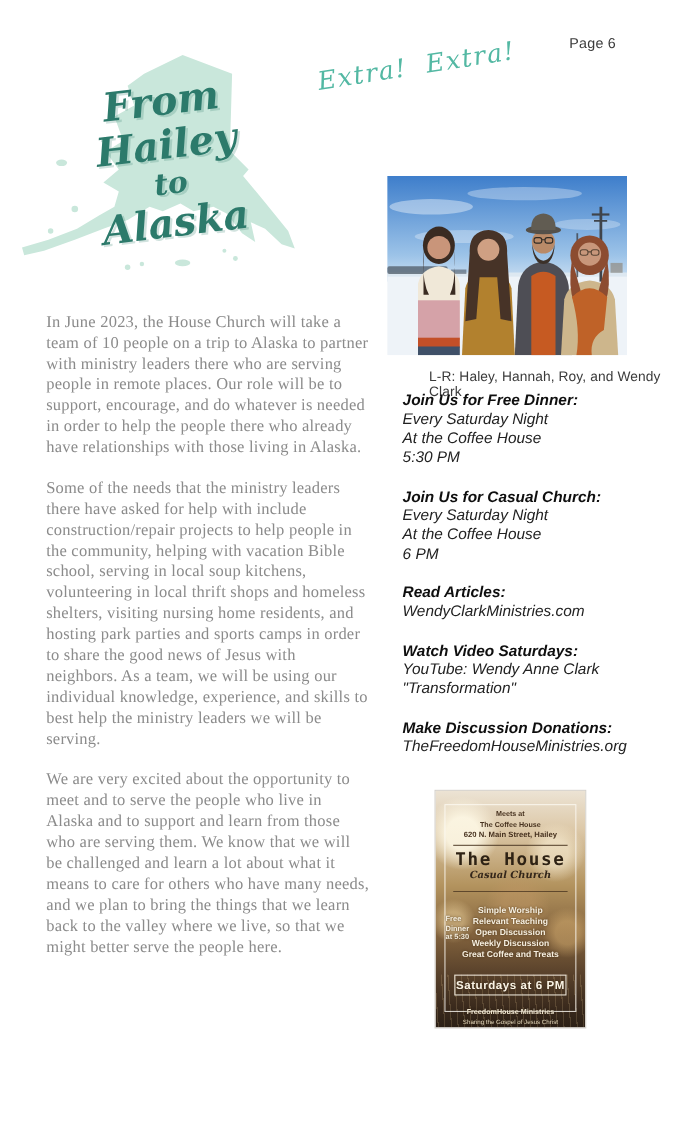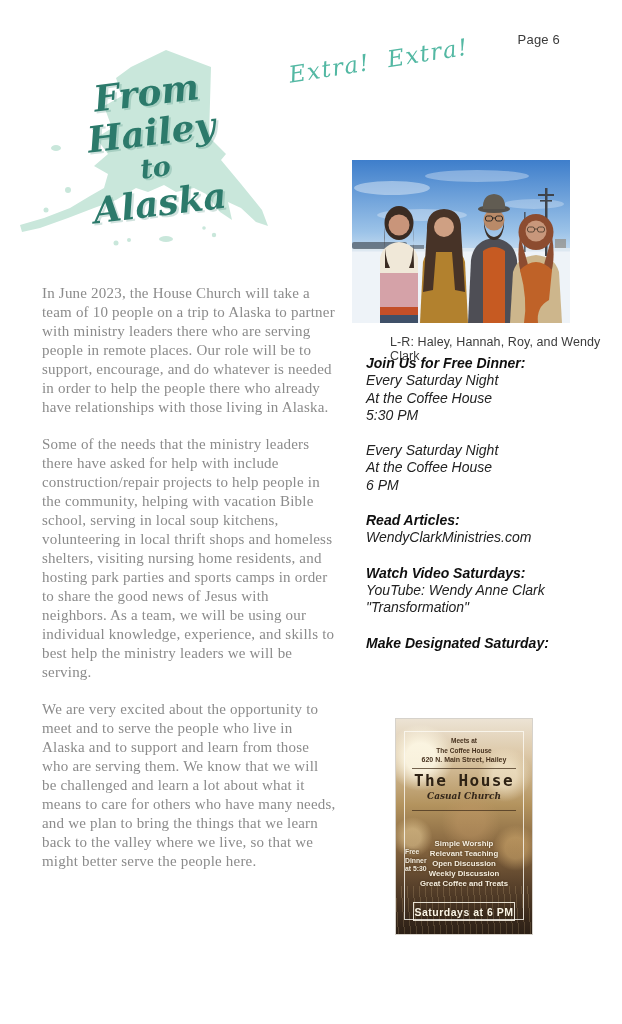--- a/index.html
+++ b/index.html
@@ -97,21 +97,21 @@
     font-size:9px; font-weight:bold; font-style:italic; color:#33261a;
     line-height:12px; margin-bottom:8px; font-family:"DejaVu Serif", serif;
   }
   .p-middle { position:relative; }
   .p-free {
     position:absolute; left:9px; top:9px; text-align:left;
     font-size:6.8px; line-height:8.5px; font-weight:bold; color:#f3ecdd;
     text-shadow:0 0 2px rgba(60,40,15,.8);
   }
   .p-features {
-    margin-top:28px; 
+    margin-top:12px; 
     font-size:7.8px; line-height:10px; font-weight:bold; color:#f6efe0;
     text-shadow:0 0 2px rgba(60,40,15,.8);
   }
   .p-schedule {
     width:102px; margin:13px auto 12px; padding:2.5px 0;
     border:1.5px solid rgba(248,243,230,.9);
     font-size:10.5px; font-weight:bold; color:#faf4e6; letter-spacing:.5px;
     text-shadow:0 0 2px rgba(50,35,15,.8);
   }
   .p-org {
@@ -238,35 +238,37 @@
   </div>
 
   <div class="info">
     <div class="info-section">
       <div class="info-heading">Join Us for Free Dinner:</div>
       <div class="info-line">Every Saturday Night</div>
       <div class="info-line">At the Coffee House</div>
       <div class="info-line">5:30 PM</div>
     </div>
     <div class="info-section">
+      <div class="info-heading">Join Us for Casual Church:</div>
       <div class="info-line">Every Saturday Night</div>
       <div class="info-line">At the Coffee House</div>
       <div class="info-line">6 PM</div>
     </div>
     <div class="info-section">
       <div class="info-heading">Read Articles:</div>
       <div class="info-line">WendyClarkMinistries.com</div>
     </div>
     <div class="info-section">
       <div class="info-heading">Watch Video Saturdays:</div>
       <div class="info-line">YouTube: Wendy Anne Clark</div>
       <div class="info-line">"Transformation"</div>
     </div>
     <div class="info-section">
-      <div class="info-heading">Make Designated Saturday:</div>
+      <div class="info-heading">Make Discussion Donations:</div>
+      <div class="info-line">TheFreedomHouseMinistries.org</div>
     </div>
   </div>
 
   <div class="poster">
     <div class="poster-grass"></div>
     <div class="poster-frame"></div>
     <div class="poster-content">
       <div class="p-meets">
         <div class="p-meets-line">Meets at</div>
         <div class="p-meets-line">The Coffee House</div>

